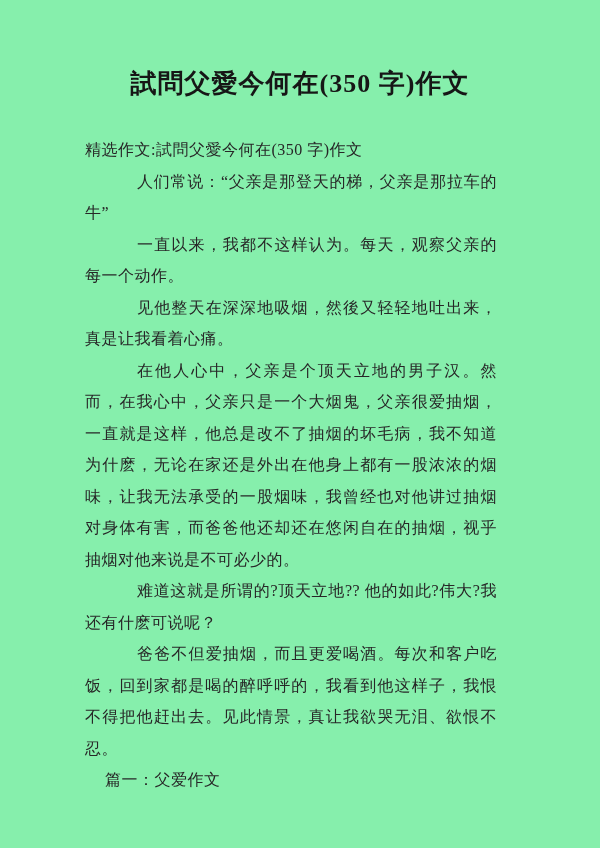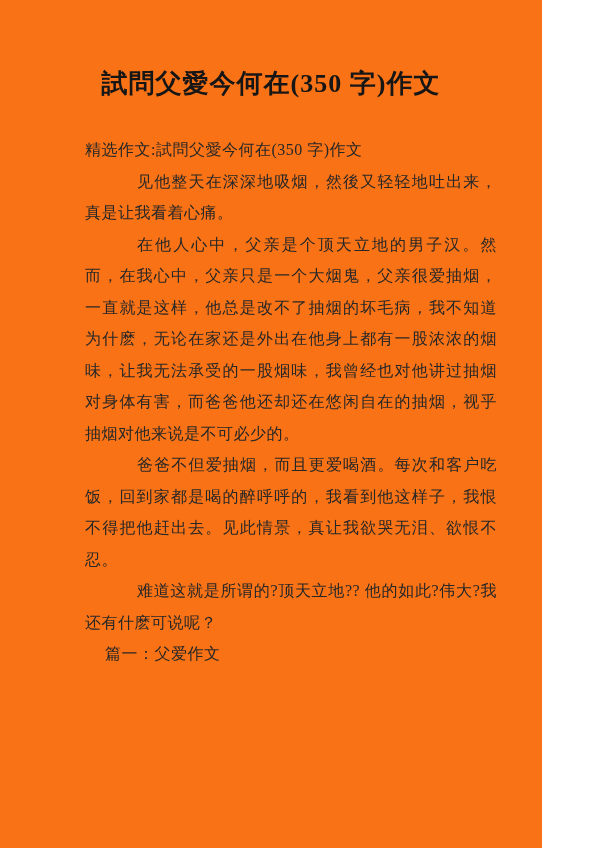--- a/index.html
+++ b/index.html
@@ -2,23 +2,23 @@
 <html><head>
 <meta charset="utf-8">
 <style>
   html, body {
     margin: 0;
     padding: 0;
     background: #ffffff;
   }
   .page {
     position: relative;
-    width: 542px;
+    width: 600px;
     height: 848px;
-    background: #f97316;
+    background: #86efac;
     overflow: hidden;
     font-family: "Liberation Serif", "DejaVu Serif", serif;
   }
   .doc-title {
     margin: 0;
     padding-top: 68px;
     text-align: center;
     font-size: 26px;
     line-height: 32px;
     font-weight: bold;
@@ -52,19 +52,21 @@
   }
 </style>
 </head>
 <body>
 
 <div class="page">
   <h1 class="doc-title">試問父愛今何在(350 字)作文</h1>
 
   <div class="doc-body">
     <p class="no-indent">精选作文:試問父愛今何在(350 字)作文</p>
+    <p class="indent">人们常说：“父亲是那登天的梯，父亲是那拉车的牛”</p>
+    <p class="indent">一直以来，我都不这样认为。每天，观察父亲的每一个动作。</p>
     <p class="indent">见他整天在深深地吸烟，然後又轻轻地吐出来，真是让我看着心痛。</p>
     <p class="indent">在他人心中，父亲是个顶天立地的男子汉。然而，在我心中，父亲只是一个大烟鬼，父亲很爱抽烟，一直就是这样，他总是改不了抽烟的坏毛病，我不知道为什麽，无论在家还是外出在他身上都有一股浓浓的烟味，让我无法承受的一股烟味，我曾经也对他讲过抽烟对身体有害，而爸爸他还却还在悠闲自在的抽烟，视乎抽烟对他来说是不可必少的。</p>
+    <p class="indent">难道这就是所谓的?顶天立地?? 他的如此?伟大?我还有什麽可说呢？</p>
     <p class="indent">爸爸不但爱抽烟，而且更爱喝酒。每次和客户吃饭，回到家都是喝的醉呼呼的，我看到他这样子，我恨不得把他赶出去。见此情景，真让我欲哭无泪、欲恨不忍。</p>
-    <p class="indent">难道这就是所谓的?顶天立地?? 他的如此?伟大?我还有什麽可说呢？</p>
     <p class="small-indent">篇一：父爱作文</p>
   </div>
 </div>
 
 </body></html>

